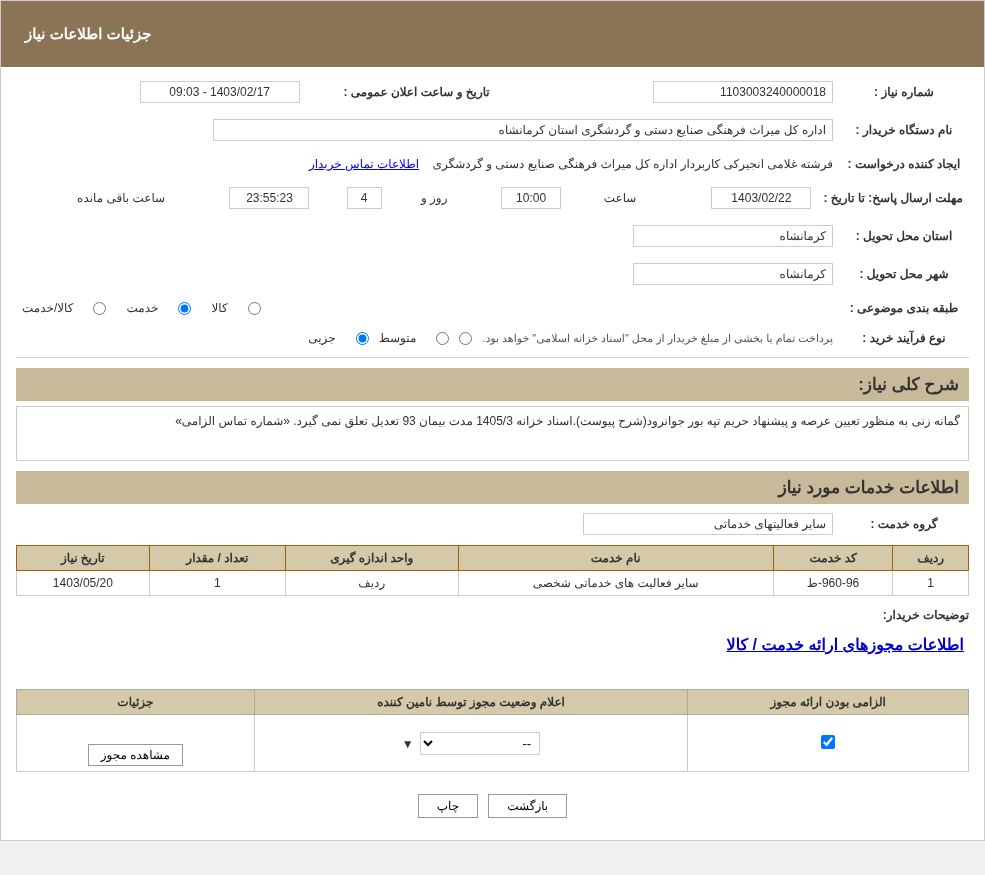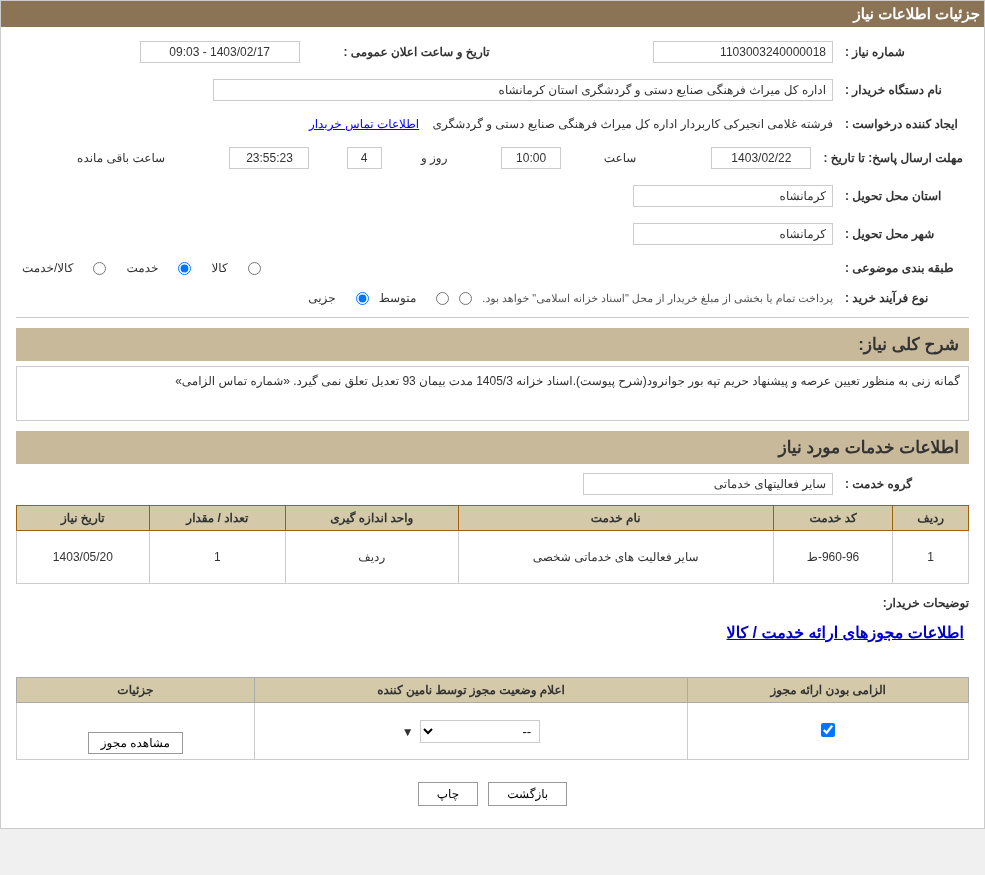--- a/index.html
+++ b/index.html
@@ -12,41 +12,41 @@
     }
     .page-wrapper {
       width: 985px;
       margin: 0 auto;
       background: #fff;
       border: 1px solid #ccc;
     }
     .page-header {
       background: #8B7355;
       color: #fff;
-      text-align: right;
-      padding: 4px;
+      text-align: left;
+      padding: 24px;
       font-size: 15px;
       font-weight: bold;
     }
     .content {
       padding: 10px 15px;
     }
     .info-table {
       width: 100%;
       border-collapse: collapse;
       margin-bottom: 8px;
     }
     .info-table td {
       padding: 4px 6px;
       vertical-align: middle;
     }
     .label-cell {
       color: #333;
       font-weight: bold;
-      text-align: left;
+      text-align: center;
       white-space: nowrap;
       width: 130px;
     }
     .value-box {
       border: 1px solid #ccc;
       background: #fff;
       padding: 3px 6px;
       display: inline-block;
       min-width: 120px;
     }
@@ -92,21 +92,21 @@
     }
     .services-table th {
       background: #d4c9a8;
       border: 1px solid #a16207;
       padding: 5px 8px;
       text-align: center;
       font-weight: bold;
     }
     .services-table td {
       border: 1px solid #ccc;
-      padding: 19px 8px;
+      padding: 5px 8px;
       text-align: center;
     }
     .services-table tr:nth-child(even) td { background: #f9f9f9; }
     .permissions-table {
       width: 100%;
       border-collapse: collapse;
       font-size: 12px;
       margin-bottom: 10px;
     }
     .permissions-table th {

